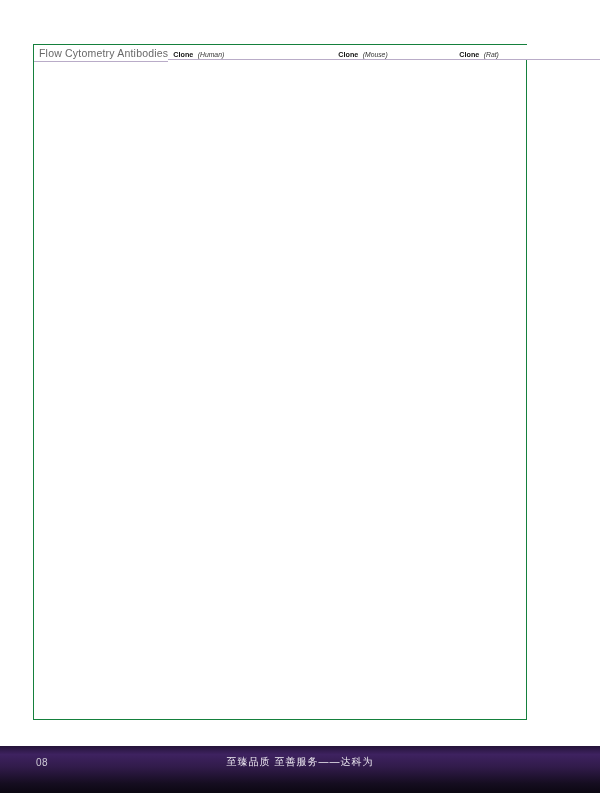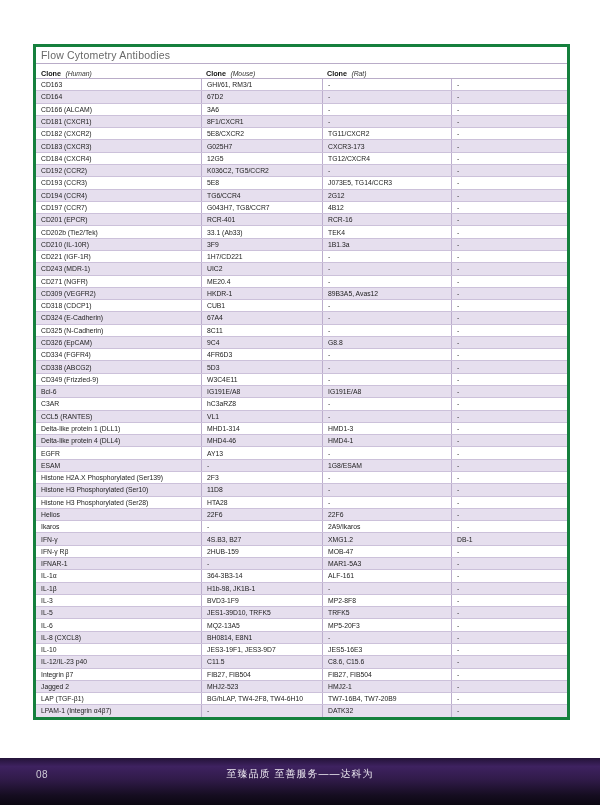--- a/index.html
+++ b/index.html
@@ -1,23 +1,23 @@
 <!DOCTYPE html>
 <html><head>
 <meta charset="utf-8">
 <style>
   html,body { margin:0; padding:0; background:#ffffff; }
   .page {
     position:relative; width:600px; height:809px; background:#ffffff;
     font-family:"Liberation Sans", sans-serif; overflow:hidden;
   }
   .table-card {
-    position:absolute; left:33px; top:44px; width:537px; height:676px;
-    border:3px solid #15803d; box-sizing:border-box;
-    display:flex; flex-direction:column; background:#ffffff;
+    position:absolute; left:33px; top:44px; width:494px; height:676px;
+    border:1px solid #15803d; box-sizing:border-box;
+    display:flex; background:#ffffff;
   }
   .table-title {
     height:16px; line-height:16px; padding-left:5px;
     font-size:10.5px; color:#686868; letter-spacing:0.2px;
     border-bottom:1px solid #b9acc8; flex:none;
   }
   .grid4 {
     display:grid; grid-template-columns:165px 121px 129px 120px;
   }
   .thead {
@@ -31,21 +31,21 @@
   .trow { flex:1; align-items:stretch; background:#ffffff; }
   .trow + .trow { border-top:1px solid #ccc1da; }
   .trow.alt { background:#e6dfee; }
   .tcell {
     padding-left:5px; font-size:6.8px; color:#222222;
     white-space:nowrap; overflow:hidden; display:flex; align-items:center;
     box-sizing:border-box;
   }
   .tcell.c1, .tcell.c2, .tcell.c3 { border-left:1px solid #bcaecd; }
   .footer {
-    position:absolute; left:0; bottom:4px; width:600px; height:47px;
+    position:absolute; left:0; bottom:16px; width:600px; height:47px;
     background:linear-gradient(180deg,#241338 0%,#3e2260 18%,#311b4a 45%,#150d20 80%,#0b0712 100%);
   }
   .page-number {
     position:absolute; left:36px; top:11px;
     font-size:10px; color:#cfccd6; letter-spacing:0.5px;
   }
   .slogan {
     position:absolute; left:0; top:9px; width:100%; text-align:center;
     font-size:10px; color:#efecf3; font-weight:normal; letter-spacing:1px;
   }

